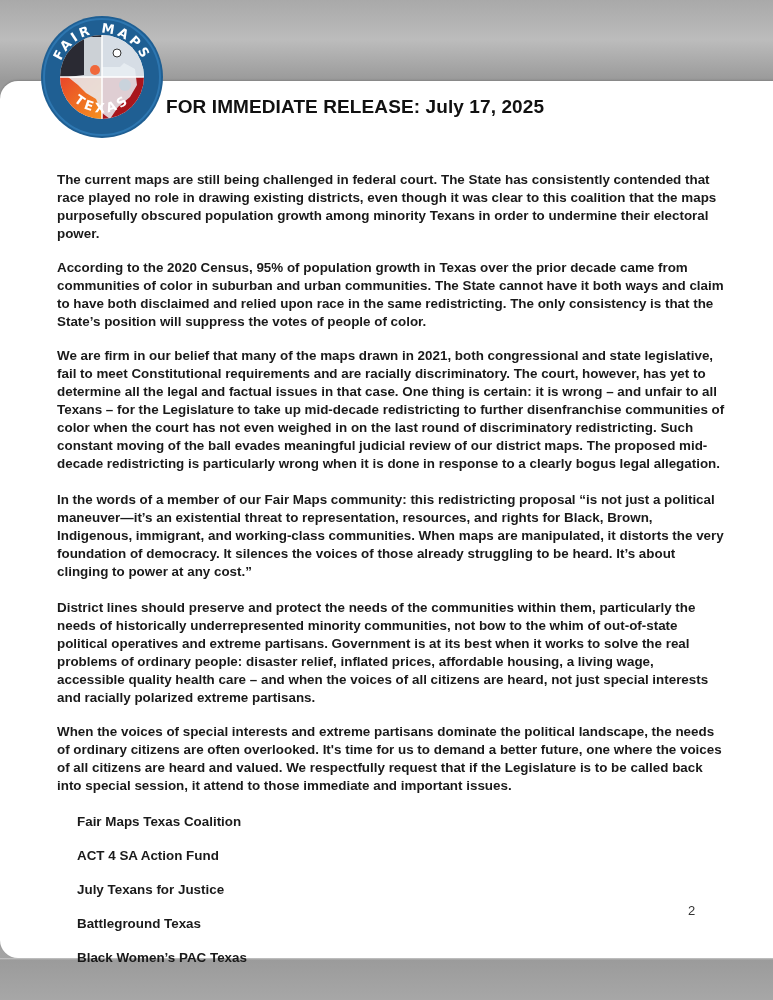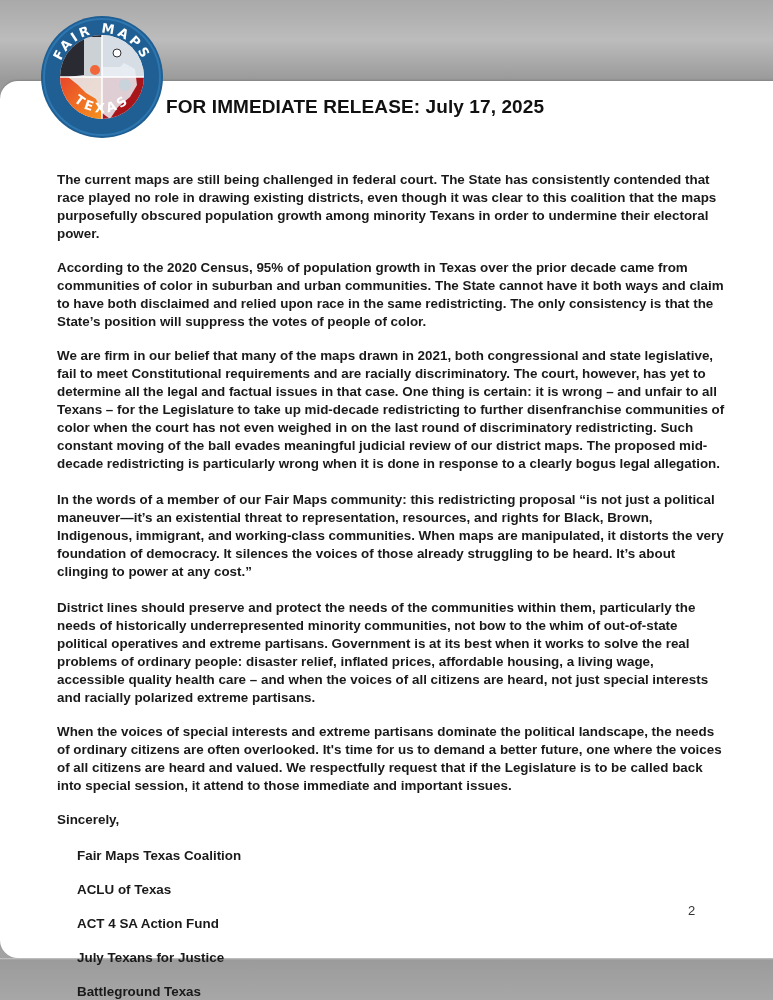--- a/index.html
+++ b/index.html
@@ -86,23 +86,22 @@
 
 <div class="headline">FOR IMMEDIATE RELEASE: July 17, 2025</div>
 
 <div class="body-text">
   <p>The current maps are still being challenged in federal court. The State has consistently contended that race played no role in drawing existing districts, even though it was clear to this coalition that the maps purposefully obscured population growth among minority Texans in order to undermine their electoral power.</p>
   <p>According to the 2020 Census, 95% of population growth in Texas over the prior decade came from communities of color in suburban and urban communities. The State cannot have it both ways and claim to have both disclaimed and relied upon race in the same redistricting. The only consistency is that the State’s position will suppress the votes of people of color.</p>
   <p>We are firm in our belief that many of the maps drawn in 2021, both congressional and state legislative, fail to meet Constitutional requirements and are racially discriminatory. The court, however, has yet to determine all the legal and factual issues in that case. One thing is certain: it is wrong – and unfair to all Texans – for the Legislature to take up mid-decade redistricting to further disenfranchise communities of color when the court has not even weighed in on the last round of discriminatory redistricting. Such constant moving of the ball evades meaningful judicial review of our district maps. The proposed mid-decade redistricting is particularly wrong when it is done in response to a clearly bogus legal allegation.</p>
   <p class="gap">In the words of a member of our Fair Maps community: this redistricting proposal “is not just a political maneuver—it’s an existential threat to representation, resources, and rights for Black, Brown, Indigenous, immigrant, and working-class communities. When maps are manipulated, it distorts the very foundation of democracy. It silences the voices of those already struggling to be heard. It’s about clinging to power at any cost.”</p>
   <p class="gap">District lines should preserve and protect the needs of the communities within them, particularly the needs of historically underrepresented minority communities, not bow to the whim of out-of-state political operatives and extreme partisans. Government is at its best when it works to solve the real problems of ordinary people: disaster relief, inflated prices, affordable housing, a living wage, accessible quality health care – and when the voices of all citizens are heard, not just special interests and racially polarized extreme partisans.</p>
   <p>When the voices of special interests and extreme partisans dominate the political landscape, the needs of ordinary citizens are often overlooked. It's time for us to demand a better future, one where the voices of all citizens are heard and valued. We respectfully request that if the Legislature is to be called back into special session, it attend to those immediate and important issues.</p>
-  <p>Sincerely,</p>
   <div class="signers">
     <p class="signer">Fair Maps Texas Coalition</p>
-    <p class="signer">ACLU of Texas</p>
     <p class="signer">ACT 4 SA Action Fund</p>
     <p class="signer">July Texans for Justice</p>
     <p class="signer">Battleground Texas</p>
+    <p class="signer">Black Women’s PAC Texas</p>
   </div>
 </div>
 
 <div class="page-number">2</div>
 
 </body></html>

